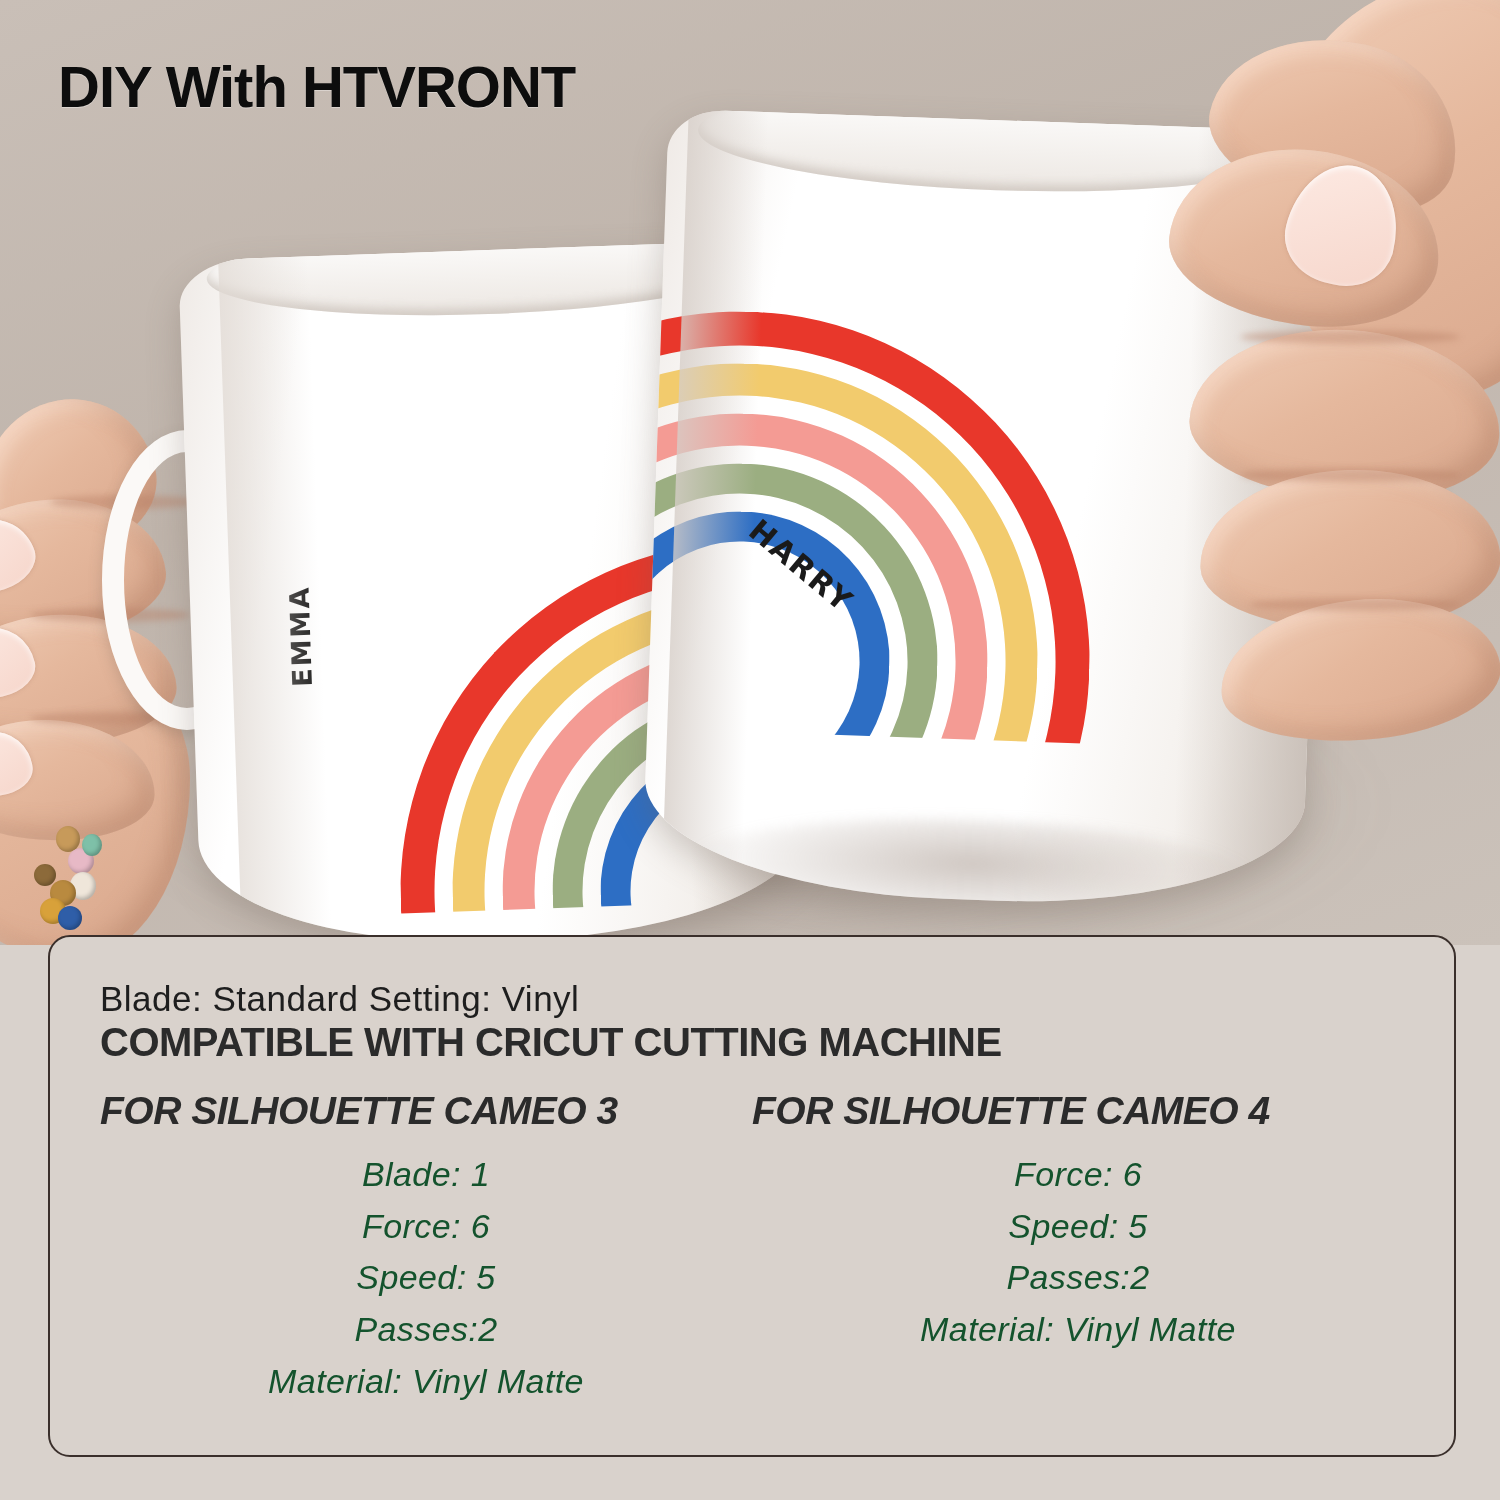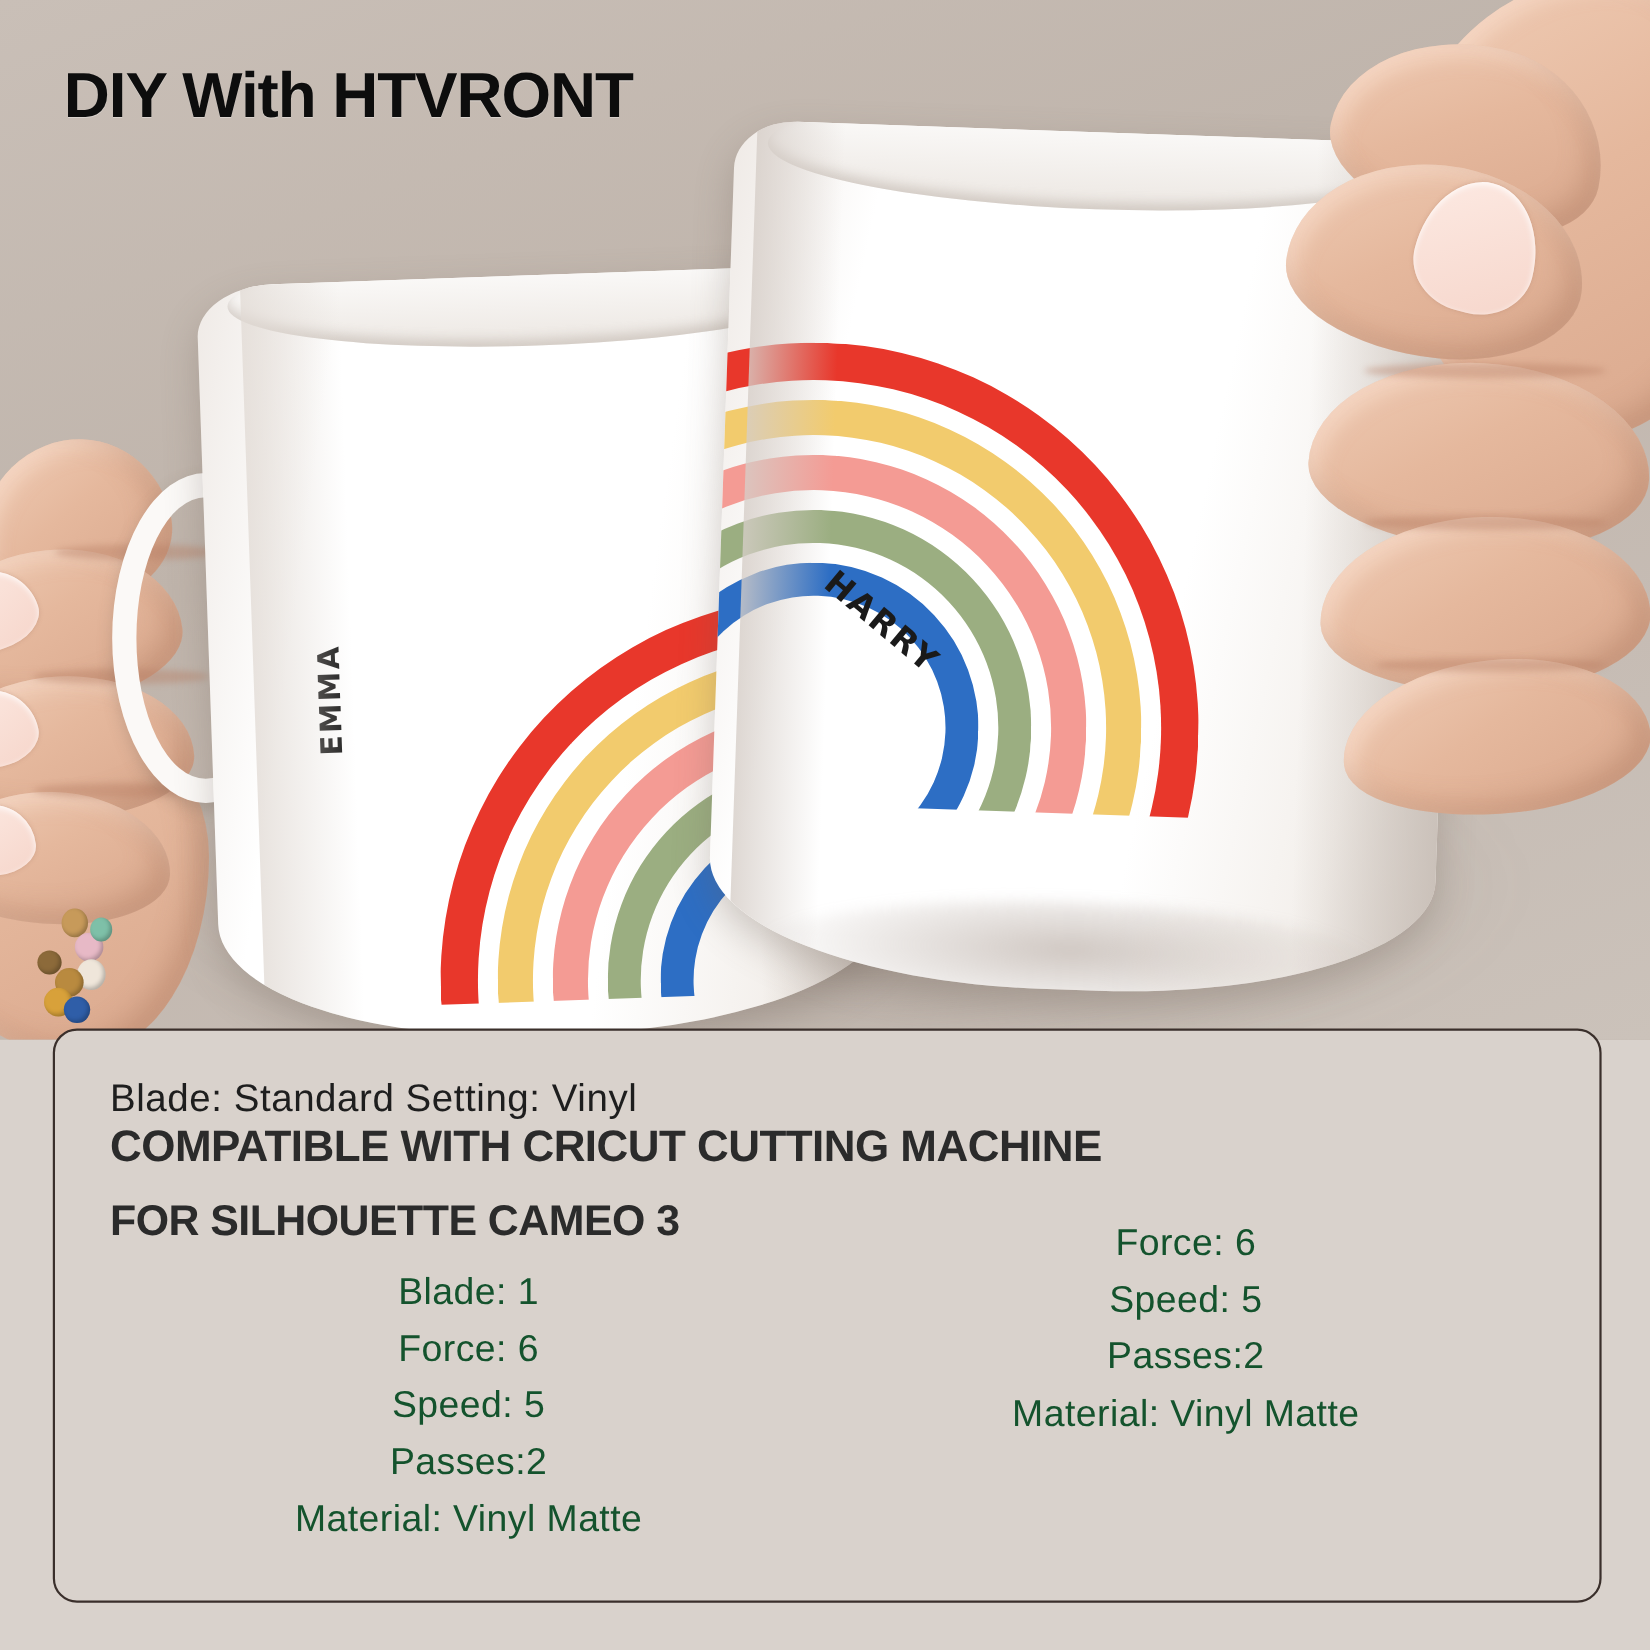--- a/index.html
+++ b/index.html
@@ -114,21 +114,21 @@
     padding:28px 50px 0 50px;
   }
   #info-title{
     font-weight:700; font-size:40px; color:#2b2b2b;
     letter-spacing:-.5px; line-height:1.15;
   }
   #info-sub{
     font-size:35px; color:#1e1e1e; margin-top:14px; font-weight:400;
     letter-spacing:.5px;
   }
-  #cols{ display:flex; margin-top:24px; }
+  #cols{ display:flex; margin-top:24px;font-style:italic; }
   .col{ width:50%; }
   .col-head{
     font-weight:700; font-size:39px; color:#2b2b2b; letter-spacing:-.5px;
   }
   .col-list{ margin-top:16px; }
   .col-list div{
     font-size:34px; color:#14532d; line-height:1.52; letter-spacing:.4px;text-align:center;
   }
 </style>
 </head>
@@ -258,20 +258,21 @@
       <div class="col-list">
         <div>Blade: 1</div>
         <div>Force: 6</div>
         <div>Speed: 5</div>
         <div>Passes:2</div>
         <div>Material: Vinyl Matte</div>
       </div>
     </div>
 
     <div class="col">
+      <div class="col-head">FOR SILHOUETTE CAMEO 4</div>
       <div class="col-list">
         <div>Force: 6</div>
         <div>Speed: 5</div>
         <div>Passes:2</div>
         <div>Material: Vinyl Matte</div>
       </div>
     </div>
   </div>
 </div>
 

